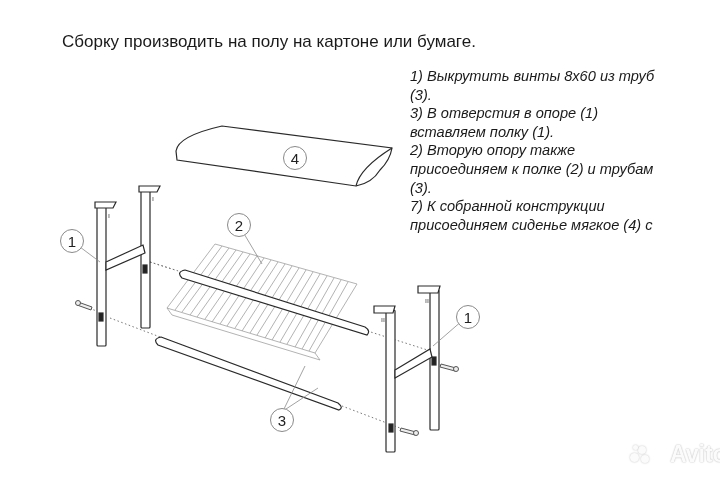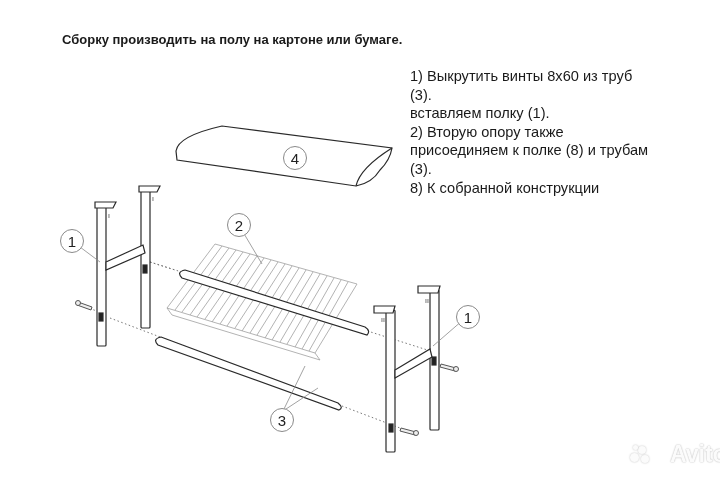--- a/index.html
+++ b/index.html
@@ -1,38 +1,40 @@
 <!DOCTYPE html>
 <html><head>
 <meta charset="utf-8">
 <style>
   html, body { margin: 0; padding: 0; background: #ffffff; }
   body { width: 720px; height: 480px; position: relative; overflow: hidden; font-family: "Liberation Sans", sans-serif; color: #1a1a1a; }
-  .title { position: absolute; left: 62px; top: 32px; font-size: 13px; font-weight: bold; letter-spacing: 0px; }
+  .title { position: absolute; left: 62px; top: 32px; font-size: 17px; font-weight: normal; letter-spacing: 0px; }
   .steps { position: absolute; left: 410px; top: 67px; width: 300px; font-size: 14.6px; line-height: 18.6px; }
-  .steps .line { white-space: nowrap; }
+  .steps .line { white-space: nowrap; font-style: italic; }
   svg.drawing { position: absolute; left: 0; top: 0; }
   .callout { position: absolute; width: 22px; height: 22px; border: 1px solid #8a8a8a; border-radius: 50%; background: #fff; font-size: 15px; display: flex; align-items: center; justify-content: center; color: #222; }
   .watermark { position: absolute; left: 630px; top: 441px; font-size: 23px; font-weight: bold; color: #fbfbfb; text-shadow: 0 0 2px #c8c8c8, 0 0 1px #bdbdbd; display: flex; align-items: center; gap: 20px; }
   .wm-dots { position: relative; width: 20px; height: 20px; }
   .wm-dots span { position: absolute; border-radius: 50%; background: #fbfbfb; box-shadow: 0 0 2px #bdbdbd; }
 </style>
 </head>
 <body>
 
 <div class="title">Сборку производить на полу на картоне или бумаге.</div>
 
 <div class="steps">
   <div class="line">1) Выкрутить винты 8х60 из труб</div>
   <div class="line">(3).</div>
+  <div class="line">3) В отверстия в опоре (1)</div>
   <div class="line">вставляем полку (1).</div>
   <div class="line">2) Вторую опору также</div>
-  <div class="line">присоединяем к полке (8) и трубам</div>
+  <div class="line">присоединяем к полке (2) и трубам</div>
   <div class="line">(3).</div>
-  <div class="line">8) К собранной конструкции</div>
+  <div class="line">7) К собранной конструкции</div>
+  <div class="line">присоединяем сиденье мягкое (4) с</div>
 </div>
 
 <svg class="drawing" width="720" height="480" viewBox="0 0 720 480">
 
   <g fill="#fff" stroke="#2a2a2a" stroke-width="1.2">
     <path d="M176 151 Q178 136 222 126 L392 148 Q390 160 380 170 Q372 183 356 186 L177 160 Z"></path>
     <path d="M356 186 Q360 168 392 148" fill="none"></path>
   </g>
 
   <g stroke="#777" stroke-width="1" stroke-dasharray="1.5 2.5" fill="none">

